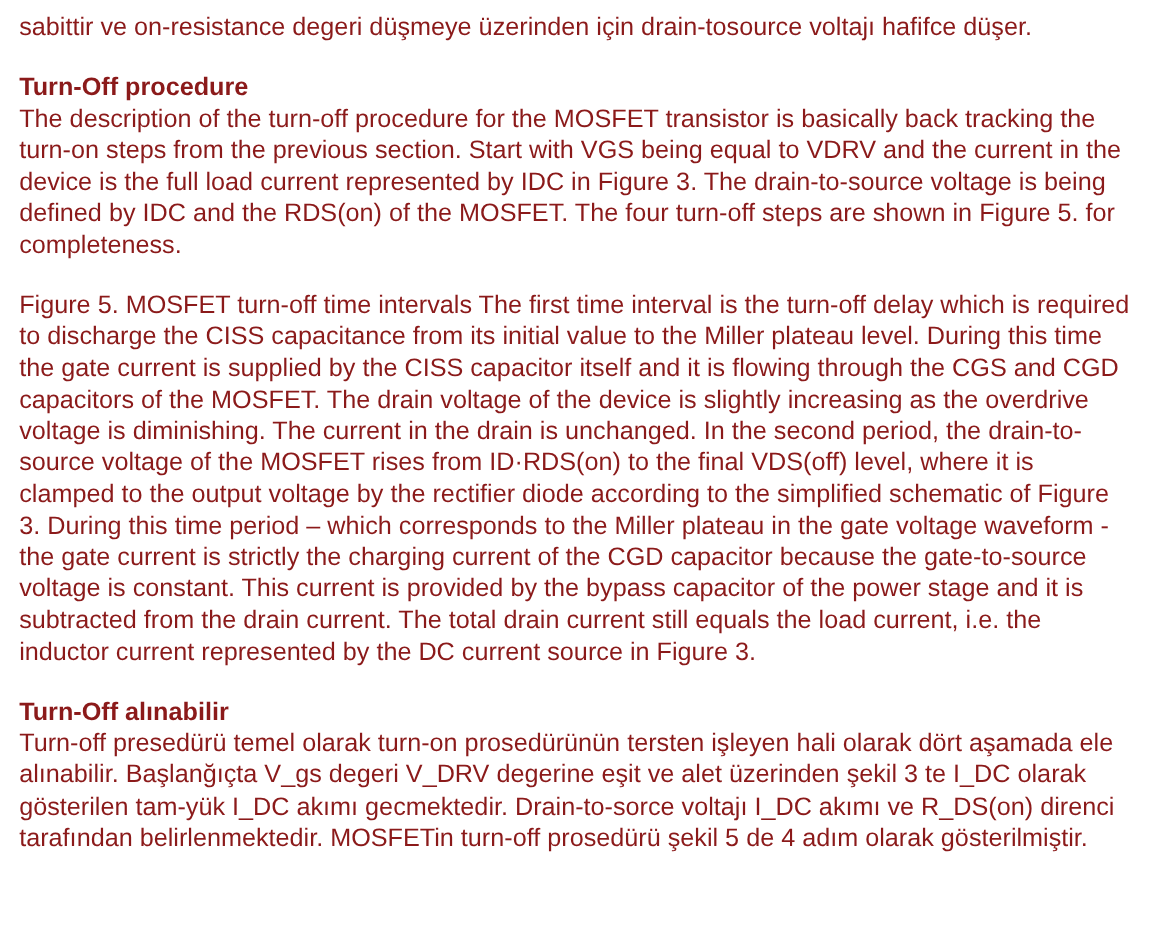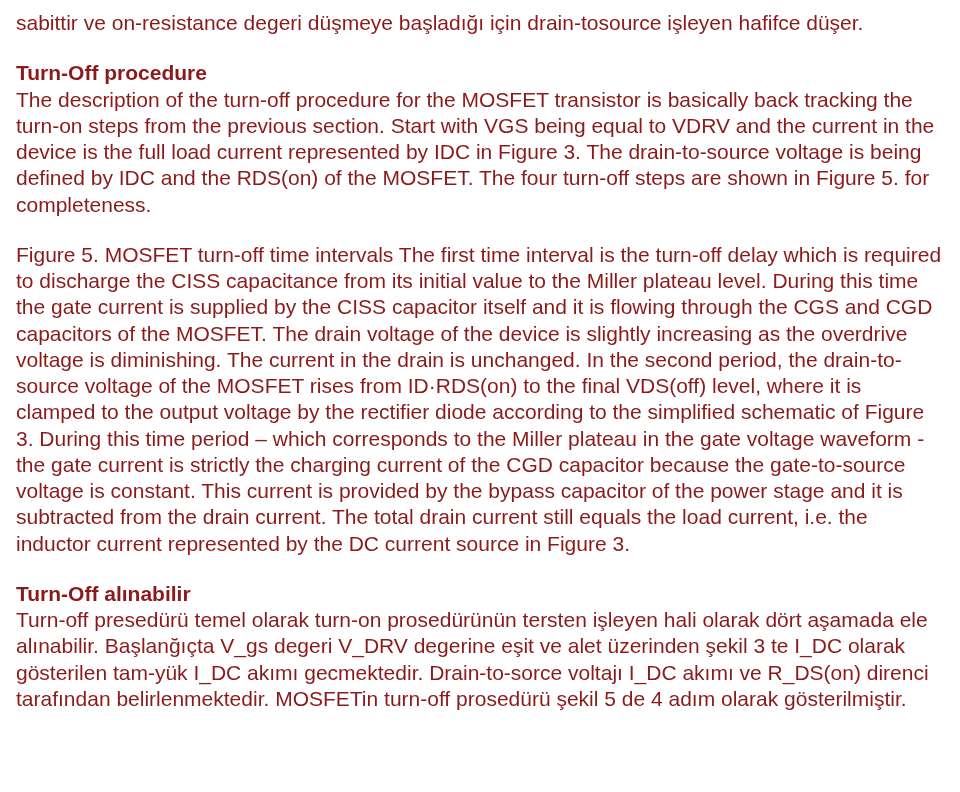--- a/index.html
+++ b/index.html
@@ -27,21 +27,21 @@
   }
   .tight {
     margin-bottom: 0;
   }
 </style>
 </head>
 <body>
 
 <div class="page">
 
-  <p class="para">sabittir ve on-resistance degeri düşmeye başladığı için drain-tosource işleyen hafifce düşer.</p>
+  <p class="para">sabittir ve on-resistance degeri düşmeye üzerinden için drain-tosource voltajı hafifce düşer.</p>
 
   <p class="heading tight">Turn-Off procedure</p>
   <p class="para">The description of the turn-off procedure for the MOSFET transistor is basically back tracking the turn-on steps from the previous section. Start with VGS being equal to VDRV and the current in the device is the full load current represented by IDC in Figure 3. The drain-to-source voltage is being defined by IDC and the RDS(on) of the MOSFET. The four turn-off steps are shown in Figure 5. for completeness.</p>
 
   <p class="para">Figure 5. MOSFET turn-off time intervals The first time interval is the turn-off delay which is required to  discharge the CISS capacitance from its initial value to the Miller plateau level. During this time the gate current is supplied by the CISS capacitor itself and it is flowing through the CGS and CGD capacitors of the MOSFET. The drain voltage of the device is slightly increasing as the overdrive voltage is diminishing. The current in the drain is unchanged. In the second period, the drain-to-source voltage of the MOSFET rises from ID·RDS(on) to the final VDS(off) level, where it is clamped to the output voltage by the rectifier diode according to the simplified schematic of Figure 3. During this time period – which corresponds to the Miller plateau in the gate voltage waveform - the gate current is strictly the charging current of the CGD capacitor because the gate-to-source voltage is constant. This current is provided by the bypass  capacitor of the power stage and it is subtracted from the drain current. The total drain current still equals the load current, i.e. the inductor current represented by the DC current source in Figure 3.</p>
 
   <p class="heading tight">Turn-Off alınabilir</p>
   <p class="para">Turn-off presedürü temel olarak turn-on prosedürünün tersten işleyen hali olarak dört aşamada ele alınabilir. Başlanğıçta V_gs degeri V_DRV degerine eşit ve alet üzerinden  şekil 3 te I_DC olarak gösterilen tam-yük I_DC akımı gecmektedir. Drain-to-sorce voltajı I_DC akımı ve R_DS(on) direnci tarafından belirlenmektedir. MOSFETin turn-off prosedürü şekil 5 de 4 adım olarak gösterilmiştir.</p>
 
 </div>

